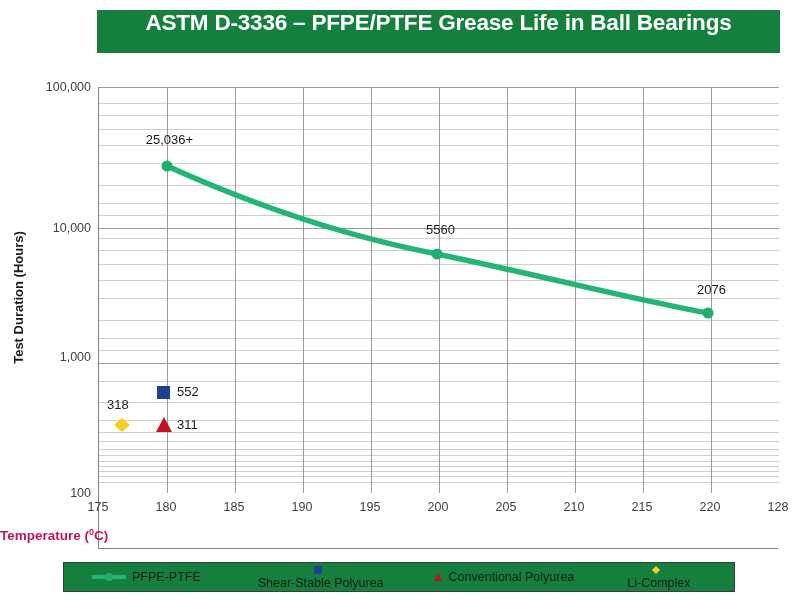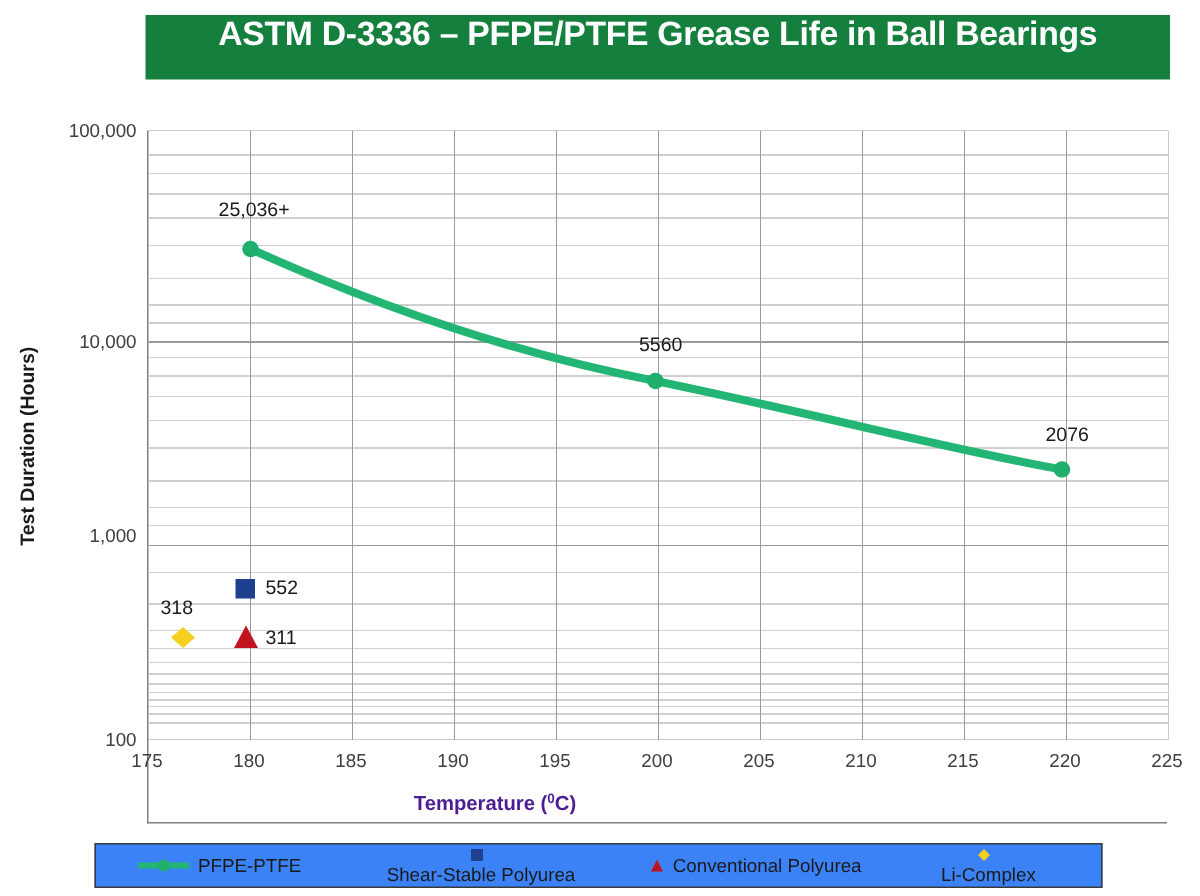--- a/index.html
+++ b/index.html
@@ -79,42 +79,41 @@
     text-align: center;
     font-size: 13px;
     font-weight: bold;
     color: #1a1a1a;
     transform: rotate(-90deg);
   }
   #x-axis-title {
     position: absolute;
     left: 0; top: 527px;
     width: 660px;
-    text-align: center;
     font-size: 13.5px;
     font-weight: bold;
-    color: #4c1d95;
+    color: #be185d;
   }
   #x-axis-title .sup { font-size: 9px; vertical-align: 5px; }
 
   
   .pt-label {
     position: absolute;
     font-size: 13px;
     color: #1a1a1a;
     white-space: nowrap;
   }
 
   
   #legend {
     position: absolute;
     left: 63px; top: 562px;
     width: 672px; height: 30px;
     border: 1.6px solid #3a3a3a;
-    background: #3b82f6;
+    background: #15803d;
     display: flex;
     align-items: center;
   }
   .legend-item {
     display: flex;
     align-items: center;
     white-space: nowrap;
   }
   .legend-label {
     font-size: 12.5px;
@@ -241,21 +240,21 @@
     <span class="xtick" style="left:98px">175</span>
     <span class="xtick" style="left:166px">180</span>
     <span class="xtick" style="left:234px">185</span>
     <span class="xtick" style="left:302px">190</span>
     <span class="xtick" style="left:370px">195</span>
     <span class="xtick" style="left:438px">200</span>
     <span class="xtick" style="left:506px">205</span>
     <span class="xtick" style="left:574px">210</span>
     <span class="xtick" style="left:642px">215</span>
     <span class="xtick" style="left:710px">220</span>
-    <span class="xtick" style="left:778px">225</span>
+    <span class="xtick" style="left:778px">128</span>
   </div>
 
   <div id="x-axis-title"><span>Temperature (</span><span class="sup">0</span><span>C)</span></div>
 
   <div id="legend">
 
     <div class="legend-item" style="margin-left:27px;">
       <span class="lg-swatch">
         <svg width="36" height="12" viewBox="0 0 36 12">
           <line x1="1" y1="6" x2="35" y2="6" stroke="#22b573" stroke-width="4"></line>

